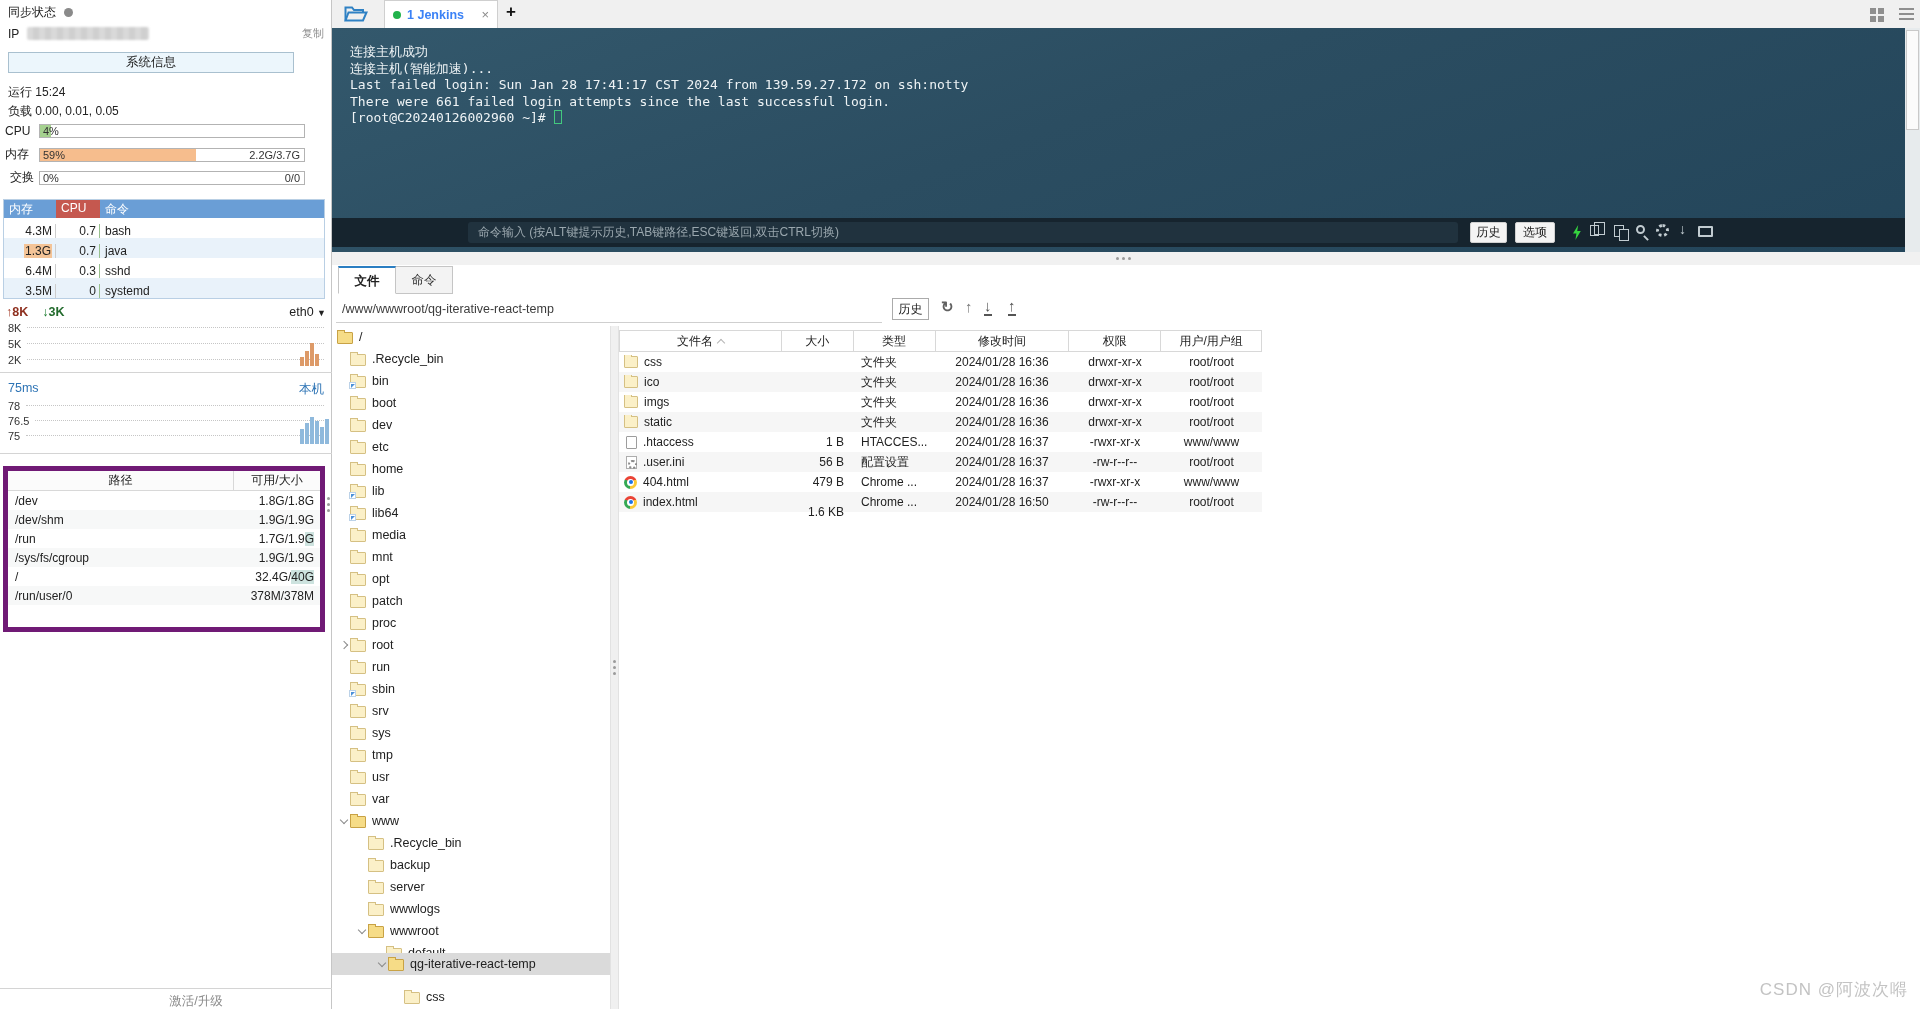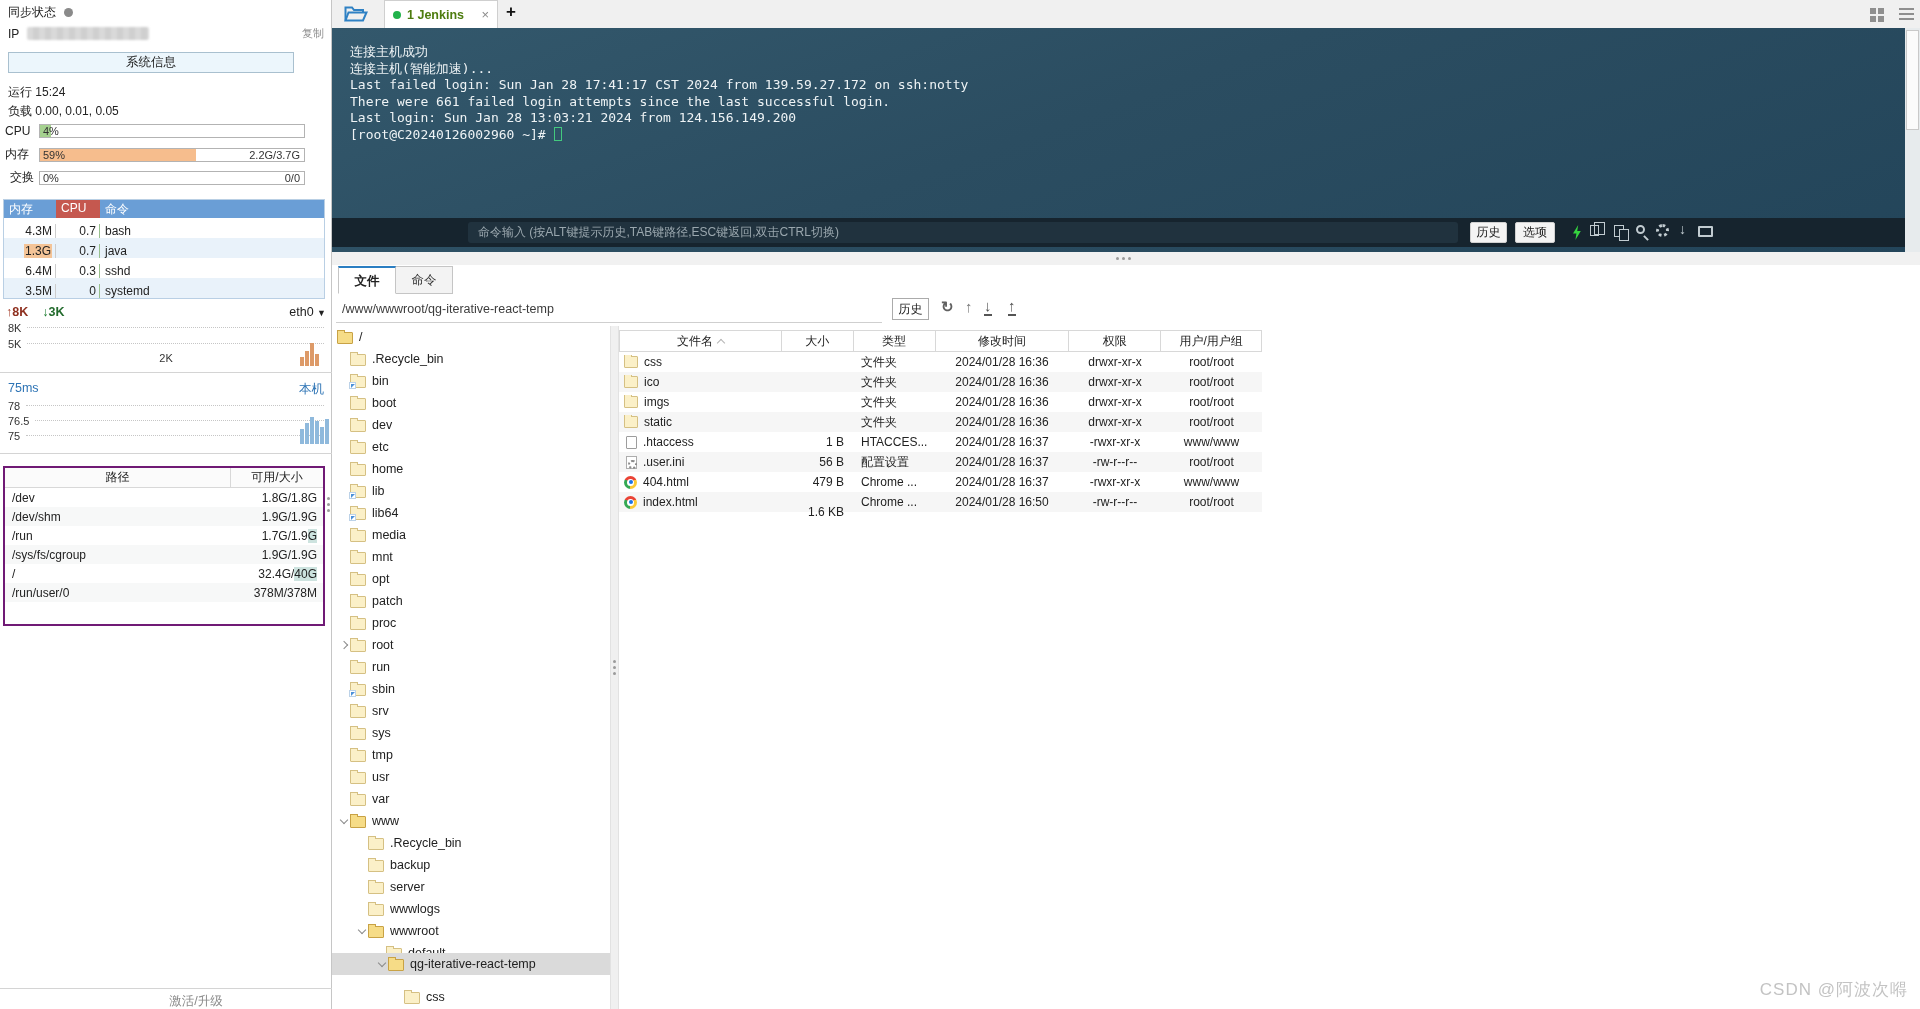--- a/index.html
+++ b/index.html
@@ -47,21 +47,21 @@
   .iface { margin-left:auto; font-weight:normal; font-size:12.5px; cursor:pointer; }
   .iface .tri { font-size:9px; color:#222; }
 
   .tick-row { left:8px; width:316px; height:15px; display:flex; align-items:center; font-size:11px; color:#333; }
   .tick-line { flex:1; border-top:1px dotted #c6c6c6; margin-left:6px; }
   .minibars { display:flex; align-items:flex-end; gap:1px; }
   .divider { left:0; width:332px; border-top:1px solid #d4d4d4; }
   .ping-head { left:8px; top:381px; width:316px; display:flex; font-size:12.5px; color:#2e74b5; }
   .ping-host { margin-left:auto; }
 
-  #dtable { left:3px; top:466px; width:322px; border:2px solid #701a75; }
+  #dtable { left:3px; top:466px; width:322px; border:5px solid #701a75; }
   .dt-head { display:flex; height:20px; background:#fbfbfb; border-bottom:1px solid #d8d8d8; font-size:12px; }
   .dt-head .c1 { width:226px; text-align:center; line-height:19px; border-right:1px solid #d8d8d8; }
   .dt-head .c2 { flex:1; text-align:center; line-height:19px; }
   .dt-row { display:flex; height:19px; font-size:12px; align-items:center; }
   .dt-row:nth-child(odd) { background:#f7f8f8; }
   .dt-row .c1 { width:226px; padding-left:7px; }
   .dt-row .c2 { flex:1; text-align:right; padding-right:6px; }
   .dt-row .c2 .hl { background:#cde3df; }
   #dtable .dt-pad { height:22px; }
 
@@ -69,21 +69,21 @@
   .activate-link { display:inline-block; margin-top:4px; margin-left:60px; color:#8a8a8a; font-size:12.5px; cursor:pointer; }
   .side-dots { left:327px; top:497px; width:4px; display:flex; flex-direction:column; gap:3px; }
   .side-dots i, .vdots i { width:3px; height:3px; border-radius:50%; background:#9a9a9a; }
 
   
   #tabbar { position:absolute; left:332px; right:0; top:0; height:28px; background:#f0f0f0; }
   .ftab-icon { position:absolute; left:12px; top:5px; cursor:pointer; }
   .term-tab { position:absolute; left:52px; top:0; width:114px; height:28px; background:#fff;
     border:1px solid #cfcfcf; border-bottom:none; display:flex; align-items:center; padding:0 8px; cursor:pointer; }
   .green-dot { width:8px; height:8px; border-radius:50%; background:#21b24b; margin-right:6px; }
-  .term-tab .t-label { font-weight:bold; font-size:12.5px; color:#4d7c0f; }
+  .term-tab .t-label { font-weight:bold; font-size:12.5px; color:#3b82f6; }
   .term-tab .t-close { margin-left:auto; color:#8a8a8a; font-size:13px; cursor:pointer; }
   .new-tab { position:absolute; left:174px; top:2px; font-size:17px; font-weight:bold; color:#111; cursor:pointer; }
   .grid-icon { position:absolute; right:44px; top:8px; width:6px; height:6px; background:#8f8f8f;
     box-shadow:8px 0 #8f8f8f, 0 8px #8f8f8f, 8px 8px #8f8f8f; cursor:pointer; }
   .ham-icon { position:absolute; right:6px; top:8px; width:15px; height:2px; background:#8f8f8f;
     box-shadow:0 5px #8f8f8f, 0 10px #8f8f8f; cursor:pointer; }
 
   
   #terminal { position:absolute; left:332px; right:0; top:28px; height:224px;
     background:linear-gradient(160deg,#33586c 0%, #2b4d61 45%, #23455a 100%); }
@@ -266,21 +266,21 @@
     </div>
     <div id="netgraph">
         <div class="abs tick-row" style="top: 320px;">
           <span>8K</span>
           <span class="tick-line"></span>
         </div>
         <div class="abs tick-row" style="top: 336px;">
           <span>5K</span>
           <span class="tick-line"></span>
         </div>
-        <div class="abs tick-row" style="top: 352px; flex-direction: column;">
+        <div class="abs tick-row" style="top: 352px;">
           <span>2K</span>
           <span class="tick-line"></span>
         </div>
         <div class="abs minibars" style="left: 300px; top: 338px; height: 28px;">
           <i style="width: 4px; height: 9px; background: rgb(221, 154, 104);"></i>
           <i style="width: 4px; height: 15px; background: rgb(221, 154, 104);"></i>
           <i style="width: 4px; height: 23px; background: rgb(221, 154, 104);"></i>
           <i style="width: 4px; height: 12px; background: rgb(221, 154, 104);"></i>
         </div>
       </div>
@@ -367,21 +367,21 @@
       <span class="green-dot"></span>
       <span class="t-label">1 Jenkins</span>
       <span class="t-close">×</span>
     </div>
     <span class="new-tab">+</span>
     <span class="grid-icon"></span>
     <span class="ham-icon"></span>
   </div>
 
   <div id="terminal">
-    <div id="termlines"><div>连接主机成功</div><div>连接主机(智能加速)...</div><div>Last failed login: Sun Jan 28 17:41:17 CST 2024 from 139.59.27.172 on ssh:notty</div><div>There were 661 failed login attempts since the last successful login.</div><div>Last login: Sun Jan 28 13:03:21 2024 from 124.156.149.200</div><div>[root@C20240126002960 ~]# <span class="cursor"></span></div></div>
+    <div id="termlines"><div>连接主机成功</div><div>连接主机(智能加速)...</div><div>Last failed login: Sun Jan 28 17:41:17 CST 2024 from 139.59.27.172 on ssh:notty</div><div>There were 661 failed login attempts since the last successful login.</div><div>[root@C20240126002960 ~]# <span class="cursor"></span></div></div>
     <div id="cmdbar">
       <div class="cmd-input">命令输入 (按ALT键提示历史,TAB键路径,ESC键返回,双击CTRL切换)</div>
       <div class="cmd-btn b-hist">历史</div>
       <div class="cmd-btn b-opt">选项</div>
       <div class="cmd-ico bolt"></div>
       <div class="cmd-ico ic-copy"></div>
       <div class="cmd-ico ic-paste"></div>
       <div class="cmd-ico ic-search"></div>
       <div class="cmd-ico ic-gear"></div>
       <div class="cmd-ico ic-down">↓</div>

